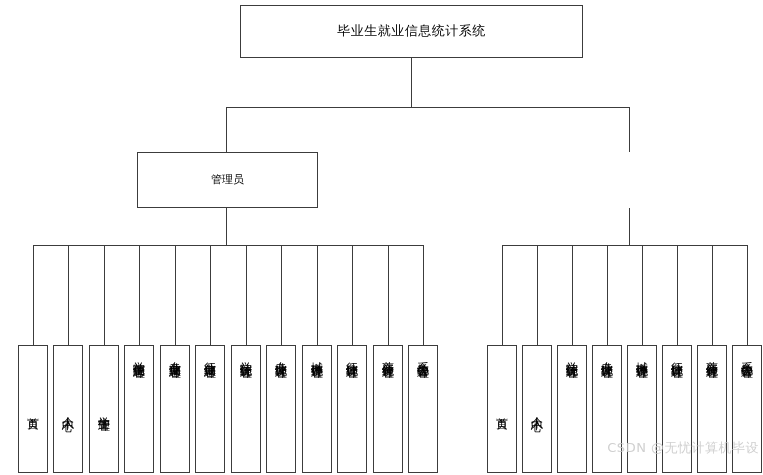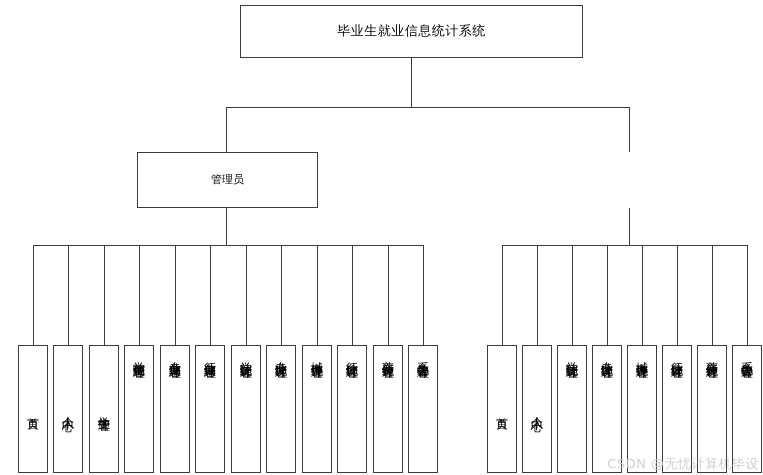--- a/index.html
+++ b/index.html
@@ -78,21 +78,21 @@
     position: absolute;
     background: #3c3c3c;
     z-index: 1;
   }
   .vline { width: 1px; }
   .hline { height: 1px; }
   
   #watermark {
     position: absolute;
     right: 4px;
-    bottom: 2px;
+    bottom: 18px;
     font-size: 13px;
     color: #c8c8c8;
     opacity: 0.85;
     letter-spacing: 0.5px;
     z-index: 5;
     pointer-events: none;
     white-space: nowrap;
   }
 </style>
 </head>

